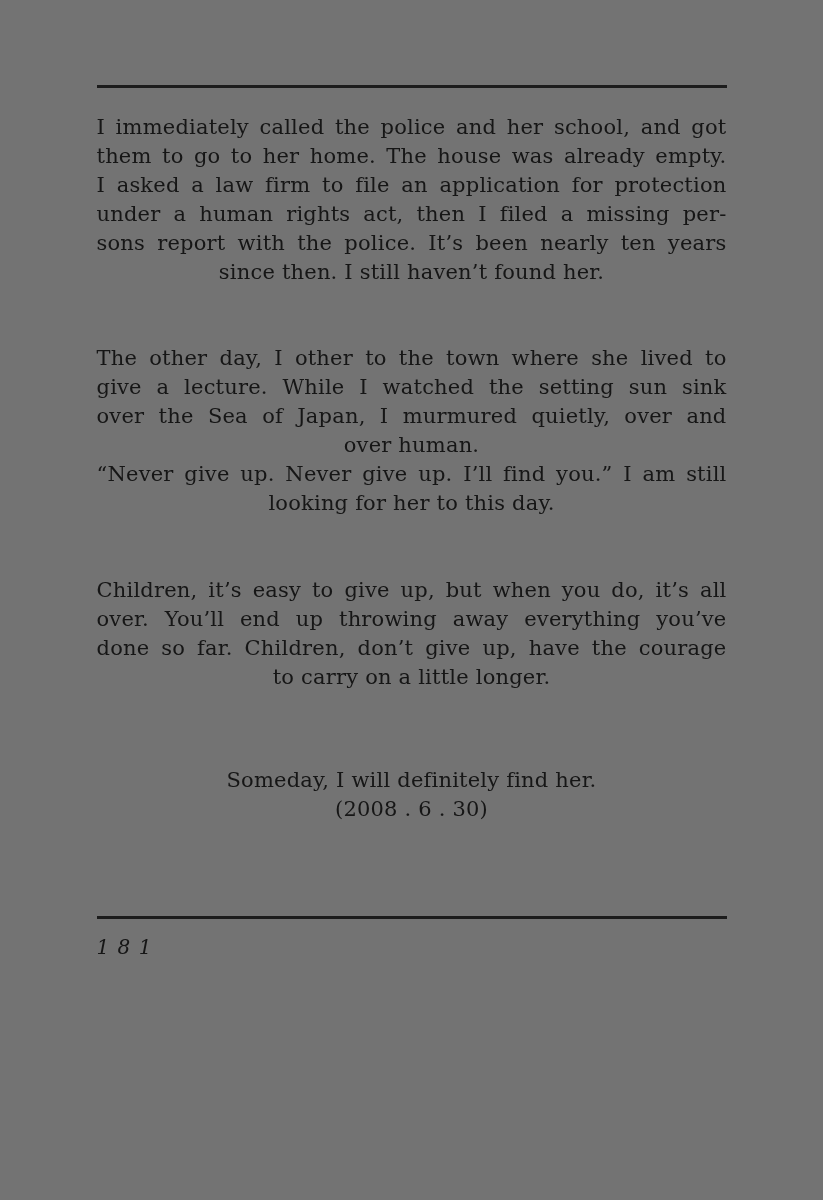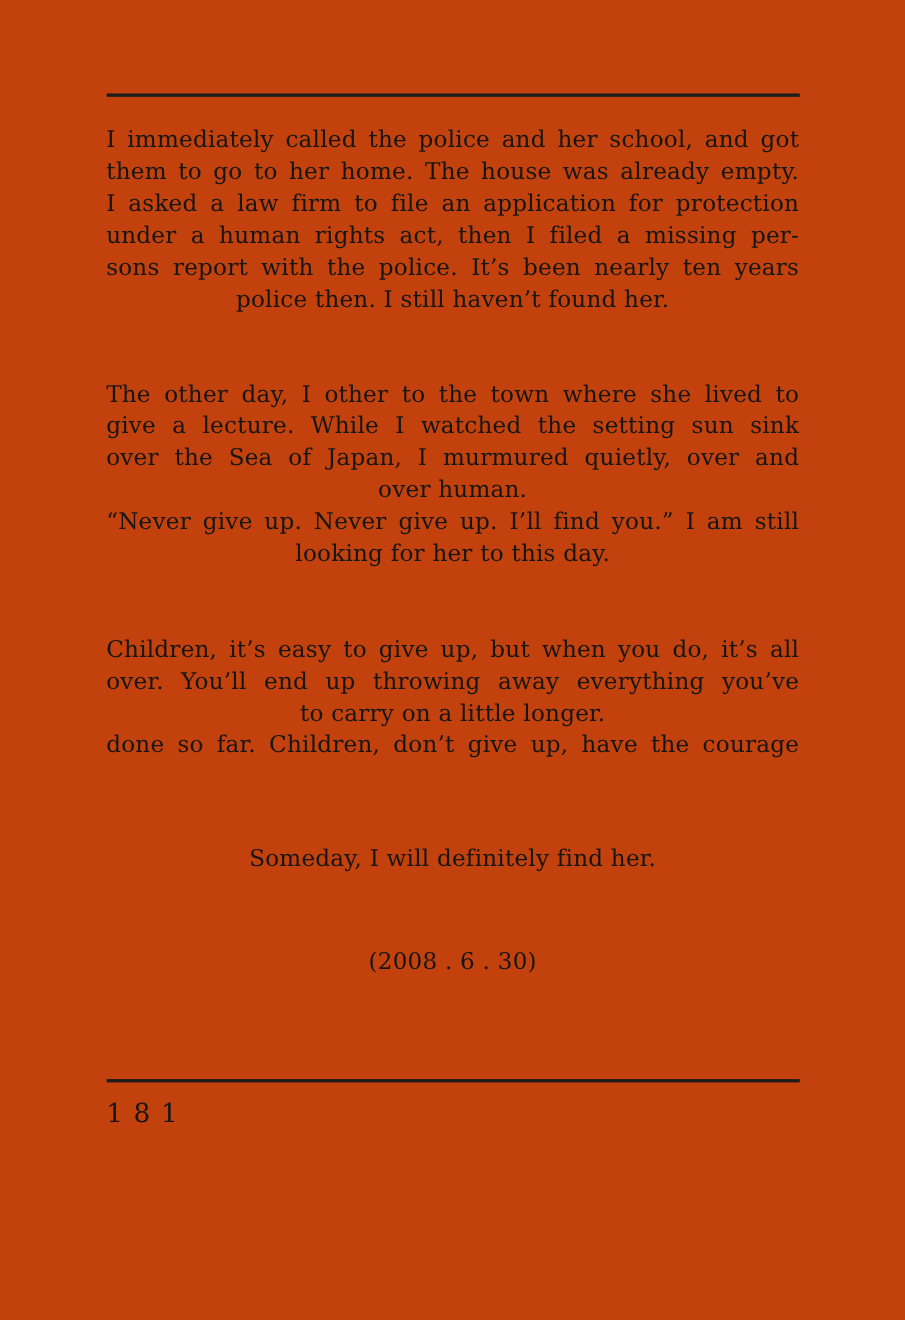--- a/index.html
+++ b/index.html
@@ -4,21 +4,21 @@
 <style>
   html, body {
     margin: 0;
     padding: 0;
     background: #ffffff;
   }
   .viewport {
     position: relative;
     width: 823px;
     height: 1200px;
-    background: #c2410c;
+    background: #737373;
     overflow: hidden;
     font-family: "DejaVu Serif", "Liberation Serif", serif;
     color: #161616;
   }
   .page {
     width: 630px;
     margin: 0 auto;
   }
   .rule {
     height: 3px;
@@ -42,69 +42,69 @@
   }
   
   .line.c { text-align: center; }
   .p1 { margin-top: 25px; }
   .p2 { margin-top: 61px; }
   .p3 { margin-top: 57px; }
   .p4 { }
   .p5 { margin-top: 58px; }
   .p6 { margin-top: 74px; }
   .dateline {
-    margin-top: 65px;
     font-size: 21px;
     line-height: 29px;
     text-align: center;
     letter-spacing: 0.2px;
   }
   .pagenum {
     margin-top: 15px;
-    font-size: 24px;
+    font-size: 20px;
     line-height: 26px;
     text-align: left;
     letter-spacing: 1px;
+    font-style: italic;
   }
 </style>
 </head>
 <body>
 
 <div class="viewport">
   <div class="page">
 
     <div class="rule top"></div>
 
     <div class="para p1">
       <div class="line j">I immediately called the police and her school, and got</div>
       <div class="line j">them to go to her home. The house was already empty.</div>
       <div class="line j">I asked a law firm to file an application for protection</div>
       <div class="line j">under a human rights act, then I filed a missing per-</div>
       <div class="line j">sons report with the police. It’s been nearly ten years</div>
-      <div class="line c">police then. I still haven’t found her.</div>
+      <div class="line c">since then. I still haven’t found her.</div>
     </div>
 
 
     <div class="para p3">
       <div class="line j">The other day, I other to the town where she lived to</div>
       <div class="line j">give a lecture. While I watched the setting sun sink</div>
       <div class="line j">over the Sea of Japan, I murmured quietly, over and</div>
       <div class="line c">over human.</div>
     </div>
 
     <div class="para p4">
       <div class="line j">“Never give up. Never give up. I’ll find you.” I am still</div>
       <div class="line c">looking for her to this day.</div>
     </div>
 
     <div class="para p5">
       <div class="line j">Children, it’s easy to give up, but when you do, it’s all</div>
       <div class="line j">over. You’ll end up throwing away everything you’ve</div>
+      <div class="line j">done so far. Children, don’t give up, have the courage</div>
       <div class="line c">to carry on a little longer.</div>
-      <div class="line j">done so far. Children, don’t give up, have the courage</div>
     </div>
 
     <div class="para p6">
       <div class="line c">Someday, I will definitely find her.</div>
     </div>
 
     <div class="dateline">(2008 . 6 . 30)</div>
 
     <div class="rule bottom"></div>
 

